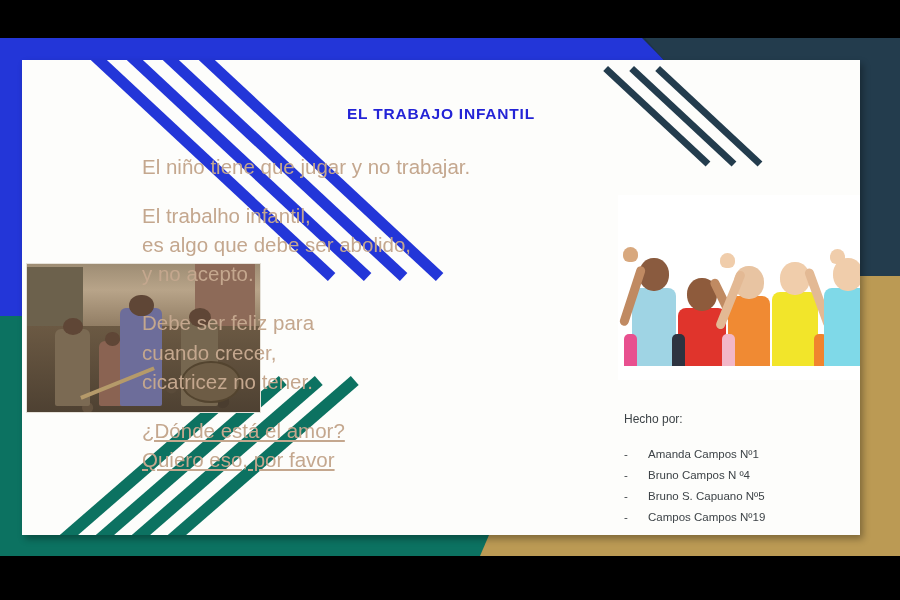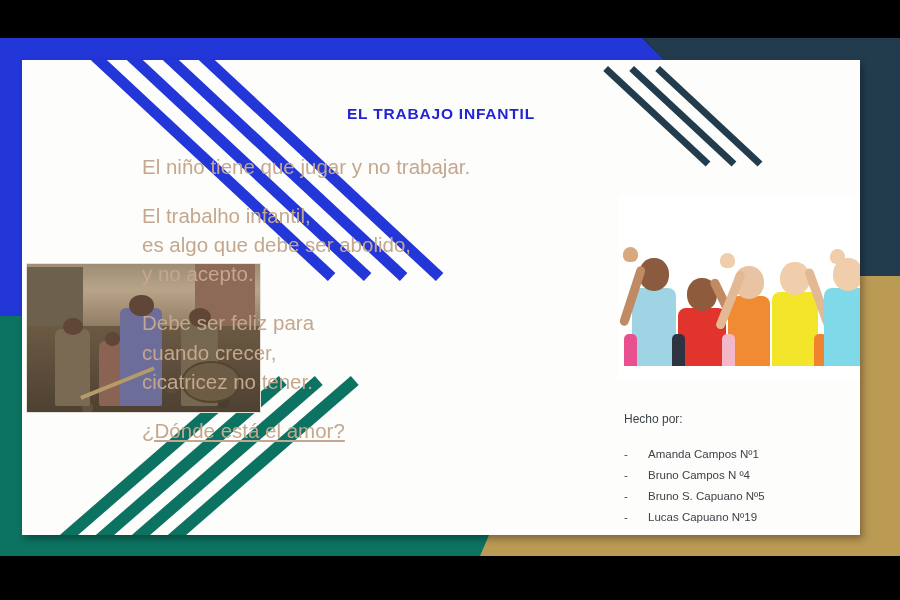--- a/index.html
+++ b/index.html
@@ -349,20 +349,21 @@
         </div>
 
         <div class="stanza">
           <div class="line">Debe ser feliz para</div>
           <div class="line">cuando crecer,</div>
           <div class="line">cicatricez no tener.</div>
         </div>
 
         <div class="stanza">
           <div class="line">¿Dónde está el amor?</div>
+          <div class="line">Quiero eso, por favor</div>
         </div>
 
       </div>
 
       <div class="photo" id="photo-labour">
         <div class="sky"></div>
         <div class="bldg-l"></div>
         <div class="bldg-r"></div>
         <div class="ground"></div>
         <div class="kid k1">
@@ -430,20 +431,20 @@
           <li>
             <span class="dash">-</span>
             <span>Bruno Campos N º4</span>
           </li>
           <li>
             <span class="dash">-</span>
             <span>Bruno S. Capuano Nº5</span>
           </li>
           <li>
             <span class="dash">-</span>
-            <span>Lucas Capuano Nº19</span>
+            <span>Campos Campos Nº19</span>
           </li>
         </ul>
       </div>
 
     </div>
   </div>
 </div>
 
 </body></html>

